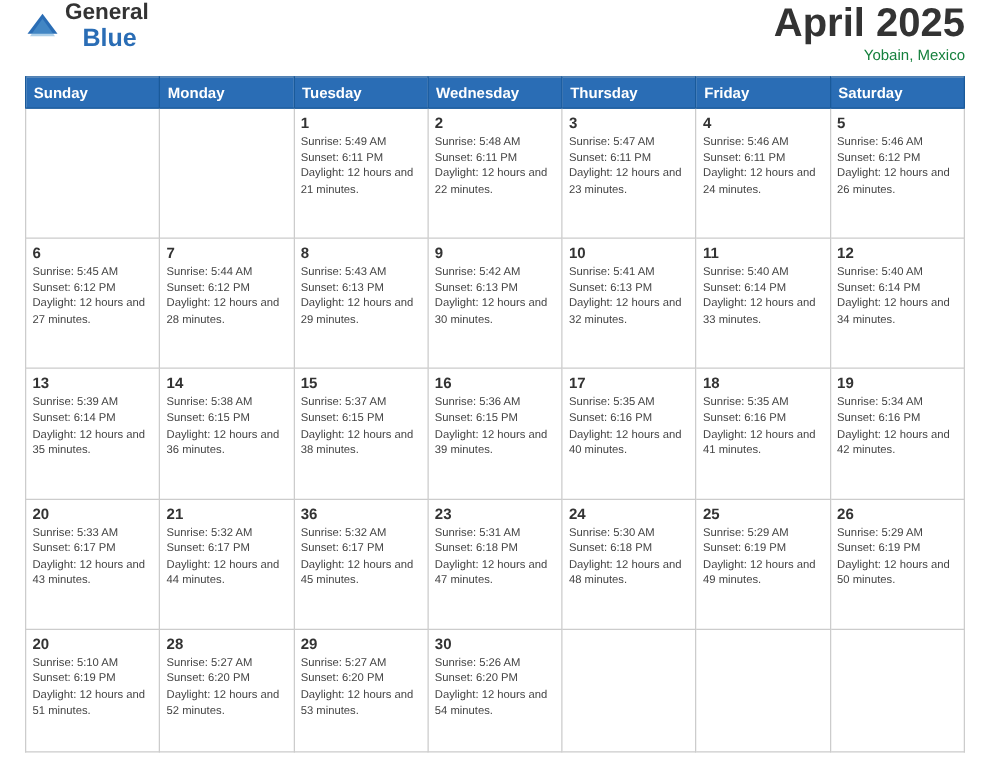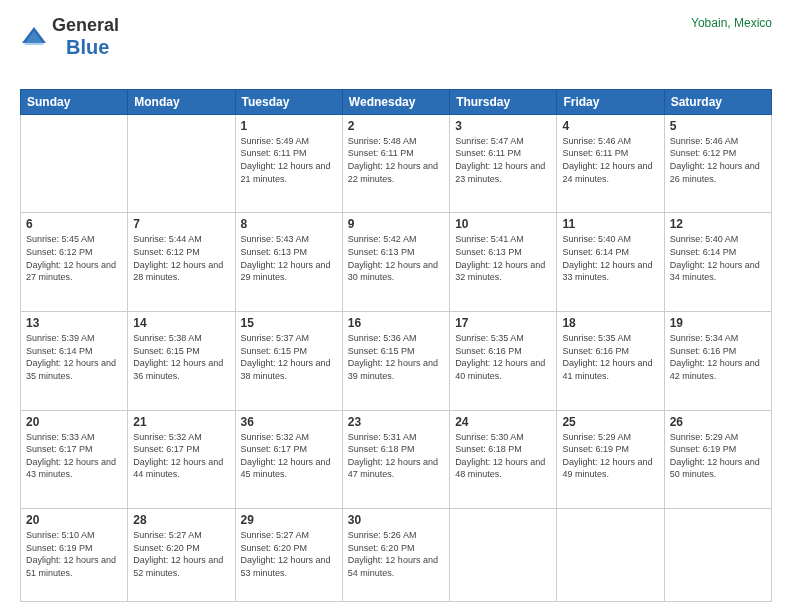--- a/index.html
+++ b/index.html
@@ -6,21 +6,21 @@
     body {
       font-family: Arial, sans-serif;
       background: #fff;
       width: 792px;
       height: 612px;
       overflow: hidden;
     }
     .page {
       width: 792px;
       height: 612px;
-      padding: 16px 20px 10px 20px;
+      padding: 0 20px 10px 20px;
       display: flex;
       flex-direction: column;
     }
     .header {
       display: flex;
       justify-content: space-between;
       align-items: flex-start;
       margin-bottom: 10px;
     }
     .logo {
@@ -59,21 +59,20 @@
     .title-location {
       font-size: 12px;
       color: #15803d;
     }
     .calendar {
       flex: 1;
       border: 1px solid #ccc;
       border-collapse: collapse;
       width: 100%;
       table-layout: fixed;
-      margin-top: 21px;
     }
     .calendar th {
       background-color: #2a6db5;
       color: #fff;
       font-size: 12px;
       font-weight: bold;
       padding: 5px 6px;
       text-align: left;
       border: 1px solid #1a5a9a;
     }
@@ -113,20 +112,21 @@
       <svg class="logo-icon" viewBox="0 0 28 28">
         <polygon points="14,4 26,20 2,20" fill="#2a6db5"></polygon>
         <polygon points="14,8 24,22 4,22" fill="#5a9fd4" opacity="0.5"></polygon>
       </svg>
       <div class="logo-text">
         <span class="logo-general">General</span>
         <span class="logo-blue">Blue</span>
       </div>
     </div>
     <div class="title-block">
+      <div class="title-month">April 2025</div>
       <div class="title-location">Yobain, Mexico</div>
     </div>
   </div>
 
   <table class="calendar">
     <thead>
       <tr>
       <th>Sunday</th>
           <th>Monday</th>
           <th>Tuesday</th>

